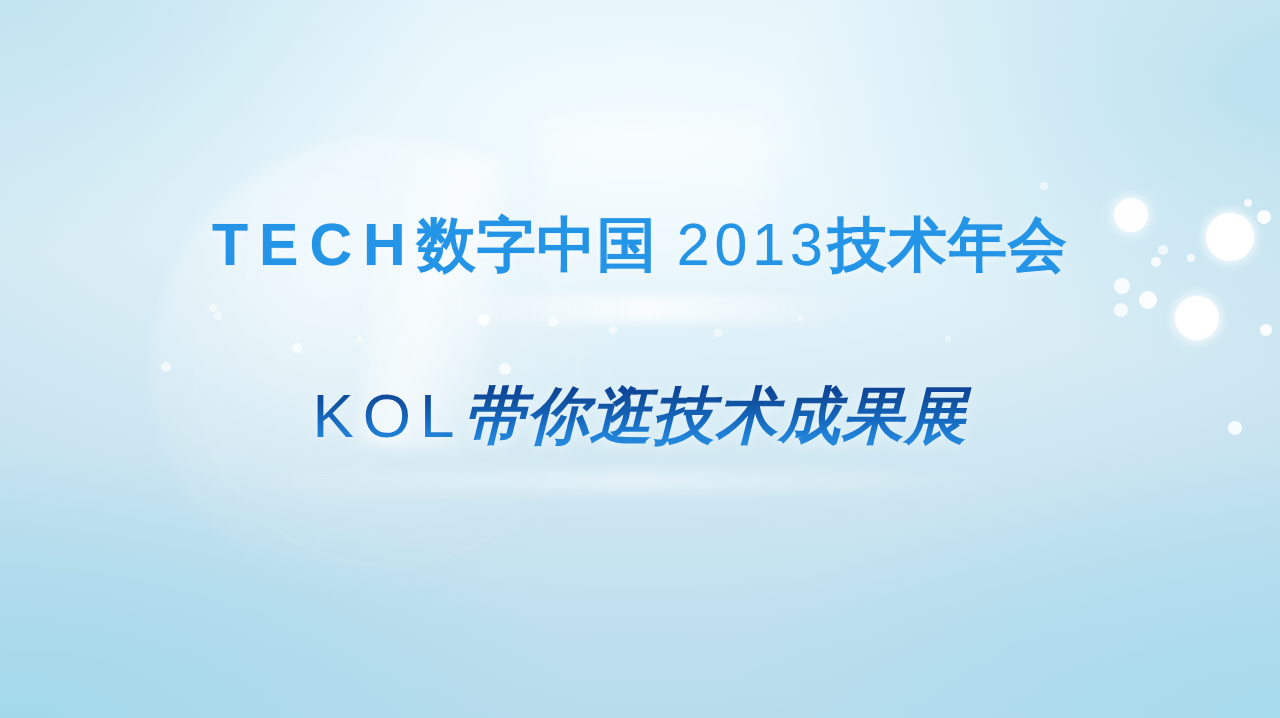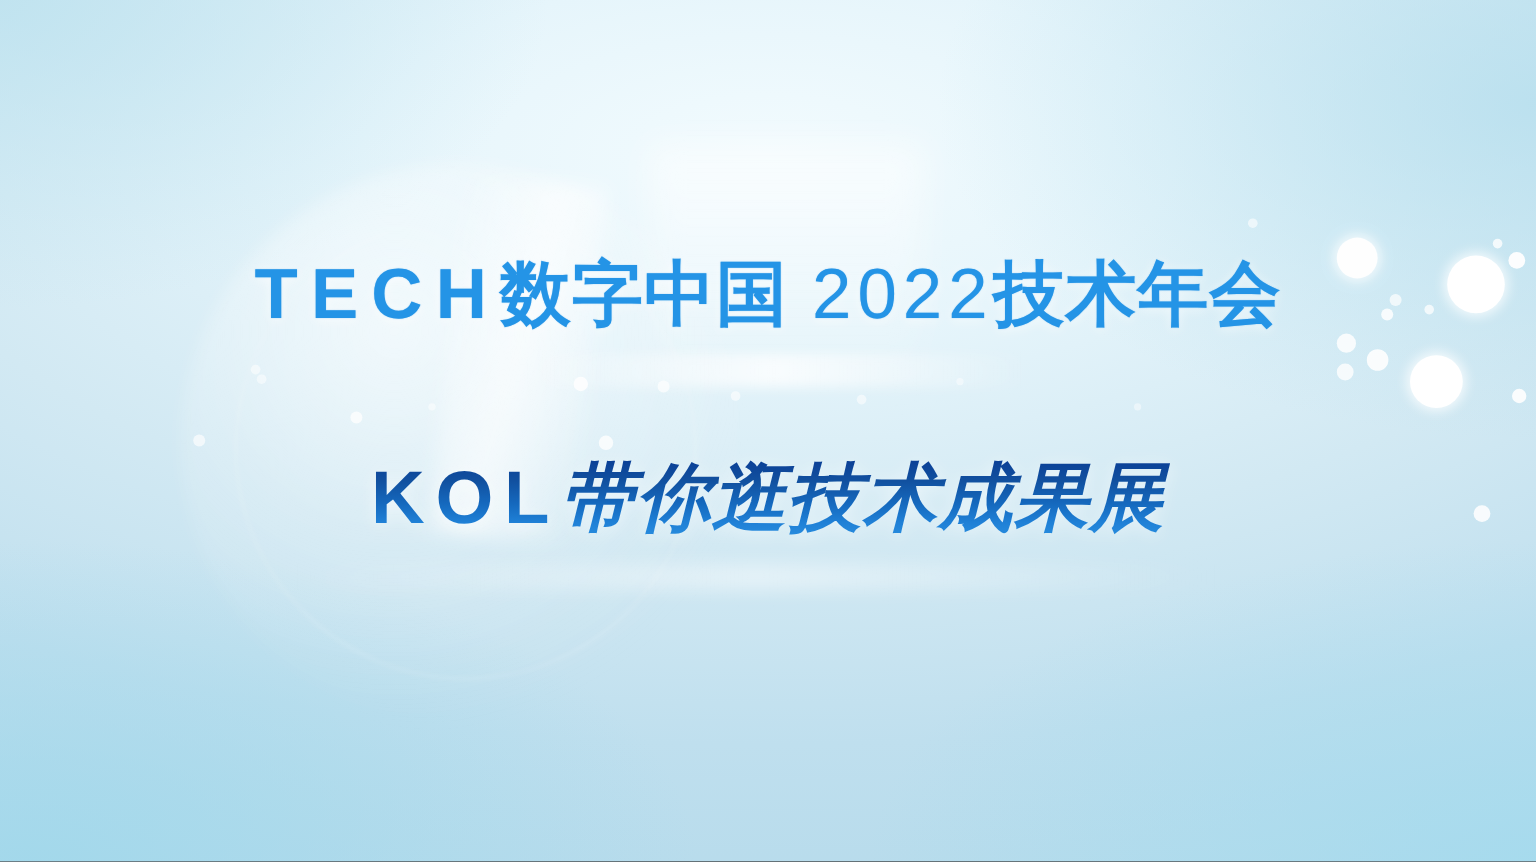--- a/index.html
+++ b/index.html
@@ -153,21 +153,21 @@
     white-space: nowrap;
     background: linear-gradient(180deg, #0b3f96 0%, #11509f 26%, #1568bd 54%, #1f80d6 78%, #2a8fe0 100%);
     -webkit-background-clip: text;
     background-clip: text;
     color: transparent;
     -webkit-text-fill-color: transparent;
     filter: drop-shadow(0 2px 7px rgba(255,255,255,.55));
   }
   .subtitle-line .en {
     letter-spacing: 9px;
-    font-weight: 700;
+    font-weight: 400;
   }
   .subtitle-line .cn {
     letter-spacing: 1px;
     font-style: italic;
   }
 </style>
 </head>
 <body>
 
 <div id="stage">
@@ -206,21 +206,21 @@
       <div class="bokeh soft" style="left: 161px; top: 362px; width: 10px; height: 10px; opacity: 0.65;"></div>
       <div class="bokeh soft" style="left: 357px; top: 336px; width: 6px; height: 6px; opacity: 0.5;"></div>
       <div class="bokeh soft" style="left: 714px; top: 329px; width: 8px; height: 8px; opacity: 0.55;"></div>
       <div class="bokeh soft" style="left: 797px; top: 315px; width: 6px; height: 6px; opacity: 0.45;"></div>
       <div class="bokeh soft" style="left: 945px; top: 336px; width: 6px; height: 6px; opacity: 0.45;"></div>
     </div>
 
   <div class="text-wrap">
 
     <div class="title-line">
-      <span class="en">TECH</span><span class="cn">数字中国</span><span class="num" style="margin-left: 20px;">2022</span><span class="cn">技术年会</span>
+      <span class="en">TECH</span><span class="cn">数字中国</span><span class="num" style="margin-left: 20px;">2013</span><span class="cn">技术年会</span>
     </div>
 
     <div class="subtitle-line">
       <span class="en">KOL</span><span class="cn">带你逛技术成果展</span>
     </div>
 
   </div>
 </div>
 
 </body></html>

